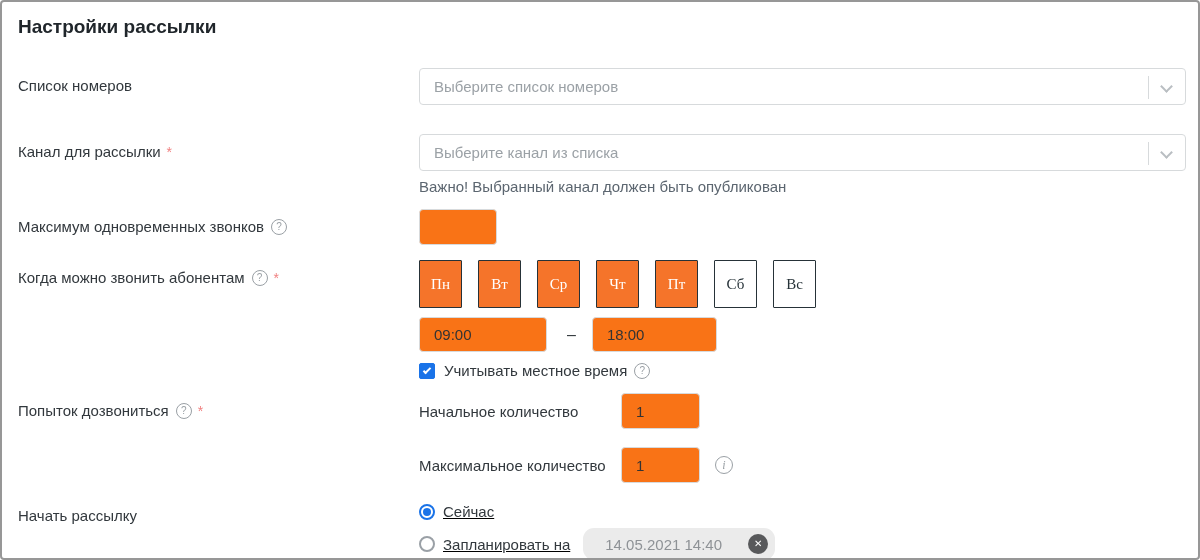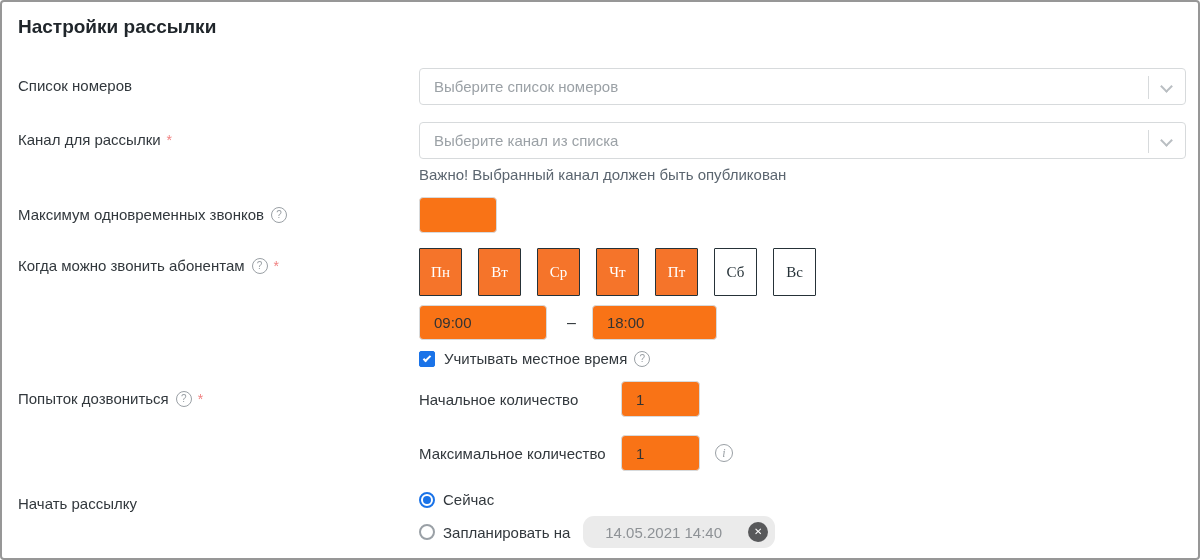--- a/index.html
+++ b/index.html
@@ -110,21 +110,21 @@
     display:inline-flex; align-items:center; justify-content:center;
     width:18px; height:18px; margin-left:15px;
     border:1px solid #9aa0a5; border-radius:50%;
     color:#9aa0a5;
     font-family:"Liberation Serif","DejaVu Serif",serif;
     font-style:italic; font-size:12px; line-height:1;
     cursor:default;
   }
 
   
-  .radio-row { display:flex; align-items:center; }
+  .radio-row { display:flex; align-items:center;text-decoration:underline; }
   .radio {
     width:16px; height:16px; border-radius:50%;
     border:2px solid #9aa0a6; background:#fff;
     display:flex; align-items:center; justify-content:center;
     cursor:pointer; flex:0 0 auto;
   }
   .radio.selected { border-color:#1a73e8; }
   .radio.selected .radio-dot {
     width:8px; height:8px; border-radius:50%; background:#1a73e8;
   }
@@ -144,21 +144,21 @@
     position:absolute; right:7px; top:6px;
     width:20px; height:20px; border-radius:50%;
     background:#58595b; color:#fff;
     display:flex; align-items:center; justify-content:center;
     font-size:10px; font-weight:700; line-height:1;
     cursor:pointer;
   }
 
   
   .row-number-list   { margin-top:30px; }
-  .row-channel       { margin-top:17px; }
+  .row-channel       { margin-top:29px; }
   .row-max-calls     { margin-top:14px; }
   .row-call-window   { margin-top:15px; }
   .row-attempts      { margin-top:14px; }
   .row-start         { margin-top:20px; }
   .radio-row-schedule{ margin-top:8px; }
 </style>
 </head>
 <body>
 
 <div class="page">

